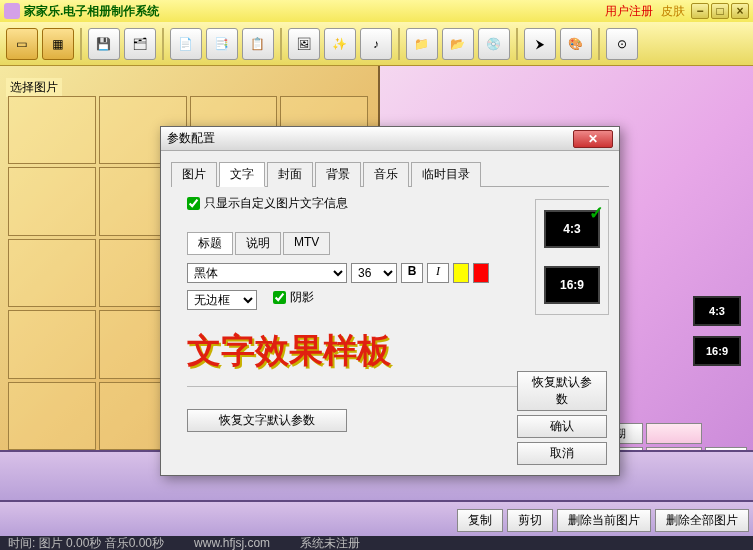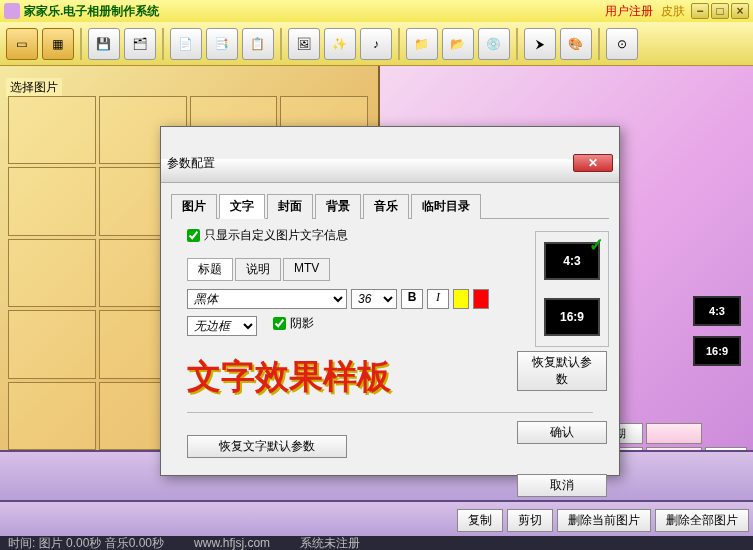--- a/index.html
+++ b/index.html
@@ -36,41 +36,41 @@
 
 .ratio { position: absolute; right: 12px; width: 48px; height: 30px; background: #000; color: #fff; display: flex; align-items: center; justify-content: center; font-weight: bold; font-size: 11px; border: 2px solid #333; }
 .ratio.r1 { top: 230px; } .ratio.r2 { top: 270px; }
 
 .filmstrip { height: 50px; position: absolute; left: 0; right: 0; background: linear-gradient(to bottom, #d8c0e8, #b8a0d8); border-top: 2px solid #604880; }
 .filmstrip.f1 { bottom: 50px; } .filmstrip.f2 { bottom: 14px; height: 36px; }
 .fbtns { position: absolute; bottom: 18px; right: 4px; display: flex; gap: 4px; }
 .status { position: absolute; bottom: 0; left: 0; right: 0; height: 14px; background: #282838; color: #bbb; font-size: 10px; display: flex; align-items: center; padding: 0 8px; gap: 30px; }
 
 .dialog { position: absolute; left: 160px; top: 126px; width: 460px; height: 350px; background: #f0f0f0; border: 1px solid #666; box-shadow: 3px 3px 12px rgba(0,0,0,.4); z-index: 50; }
-.dlg-title { height: 24px; background: linear-gradient(to bottom, #fff, #d8d8d8); border-bottom: 1px solid #aaa; display: flex; align-items: flex-end; padding: 10px 6px; margin-top: 32px; }
+.dlg-title { height: 24px; background: linear-gradient(to bottom, #fff, #d8d8d8); border-bottom: 1px solid #aaa; display: flex; align-items: center; padding: 10px 6px; }
 .dlg-title span { flex: 1; }
 .dlg-close { width: 40px; height: 18px; background: linear-gradient(to bottom, #e88, #c33); border: 1px solid #822; color: #fff; display: flex; align-items: center; justify-content: center; border-radius: 2px; font-weight: bold; }
 .dlg-body { padding: 10px; position: relative; height: calc(100% - 24px); }
 .tabs { display: flex; gap: 2px; border-bottom: 1px solid #aaa; margin-bottom: 8px; }
-.tab { padding: 3px 10px; border: 1px solid #aaa; border-bottom: none; background: #f0f0f0; position: relative; top: 1px; cursor: pointer; font-weight: bold; }
+.tab { padding: 3px 10px; border: 1px solid #aaa; border-bottom: none; background: #f0f0f0; position: relative; top: 1px; cursor: pointer; }
 .tab.active { background: #fff; border-bottom: 1px solid #fff; }
-.subtabs { display: flex; gap: 2px; margin: 14px 0 8px 16px; }
+.subtabs { display: flex; gap: 2px; margin: 20px 0 8px 16px; }
 .subtab { padding: 2px 10px; border: 1px solid #aaa; background: #f0f0f0; cursor: pointer; }
 .subtab.active { background: #fff; }
 .row { display: flex; align-items: center; gap: 4px; margin: 6px 0 6px 16px; }
-select, input[type=text] { border: 1px solid #888; background: #fff; padding: 1px 2px; font-size: 12px; height: 20px; font-style: italic; }
+select, input[type=text] { border: 1px solid #888; background: #fff; padding: 1px 2px; font-size: 12px; height: 20px; }
 .bold-btn { width: 22px; height: 20px; border: 1px solid #888; background: #fff; font-weight: bold; text-align: center; cursor: pointer; }
 .ital-btn { width: 22px; height: 20px; border: 1px solid #888; background: #fff; font-style: italic; font-family: serif; text-align: center; cursor: pointer; }
 .swatch { width: 16px; height: 20px; border: 1px solid #888; }
 .preview { margin: 18px 0 0 16px; font-size: 34px; font-weight: bold; font-family: "SimHei", sans-serif; color: #e02010; text-shadow: 2px 2px 0 #c8b000; }
 .dlg-mons { position: absolute; right: 10px; top: 48px; display: flex; flex-direction: column; gap: 18px; align-items: center; border: 1px solid #bbb; padding: 10px 8px; }
 .mon { width: 56px; height: 38px; background: #000; color: #fff; display: flex; align-items: center; justify-content: center; font-weight: bold; border: 2px solid #444; position: relative; }
 .mon.ok::after { content: "✓"; position: absolute; top: -10px; right: -6px; color: #0a0; font-size: 18px; font-weight: bold; }
 .dlg-btns { position: absolute; right: 12px; bottom: 10px; display: flex; flex-direction: column; gap: 4px; }
-.dlg-btns .btn { width: 90px; margin-top: 26px; }
+.dlg-btns .btn { width: 90px; }
 .restore-row { margin: 22px 0 0 16px; }
 hr.thin { border: none; border-top: 1px solid #bbb; margin: 12px 16px 0 16px; }
 </style>
 </head>
 <body>
 
 <div class="titlebar">
   <div class="logo"></div>
   <div class="title">家家乐.电子相册制作系统</div>
   <div class="reg">用户注册</div>

